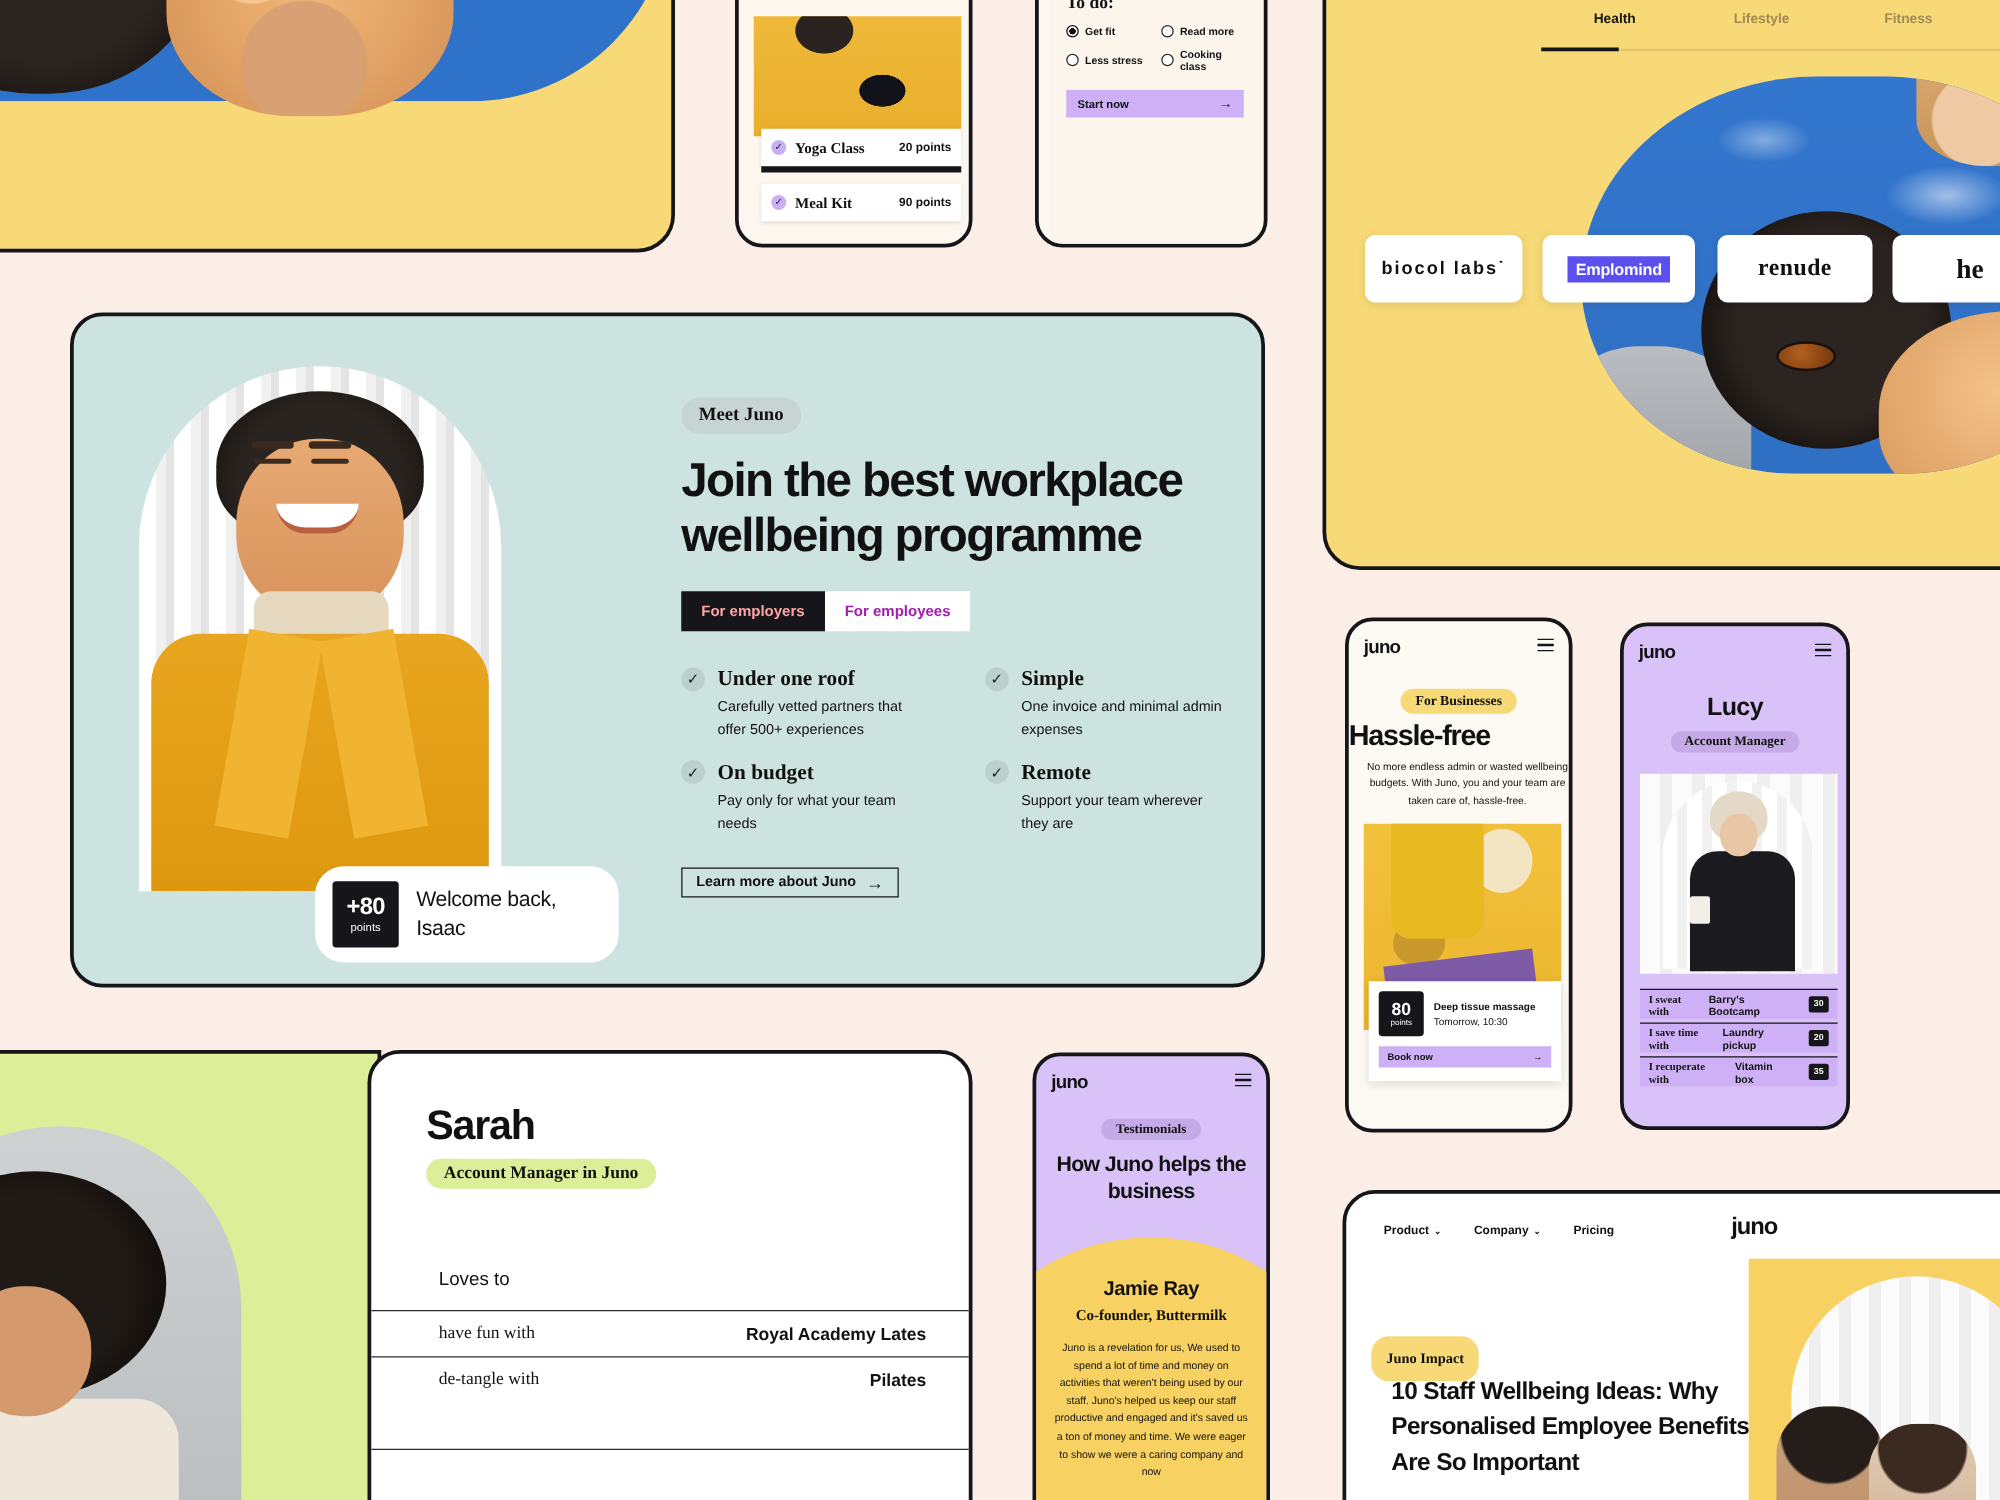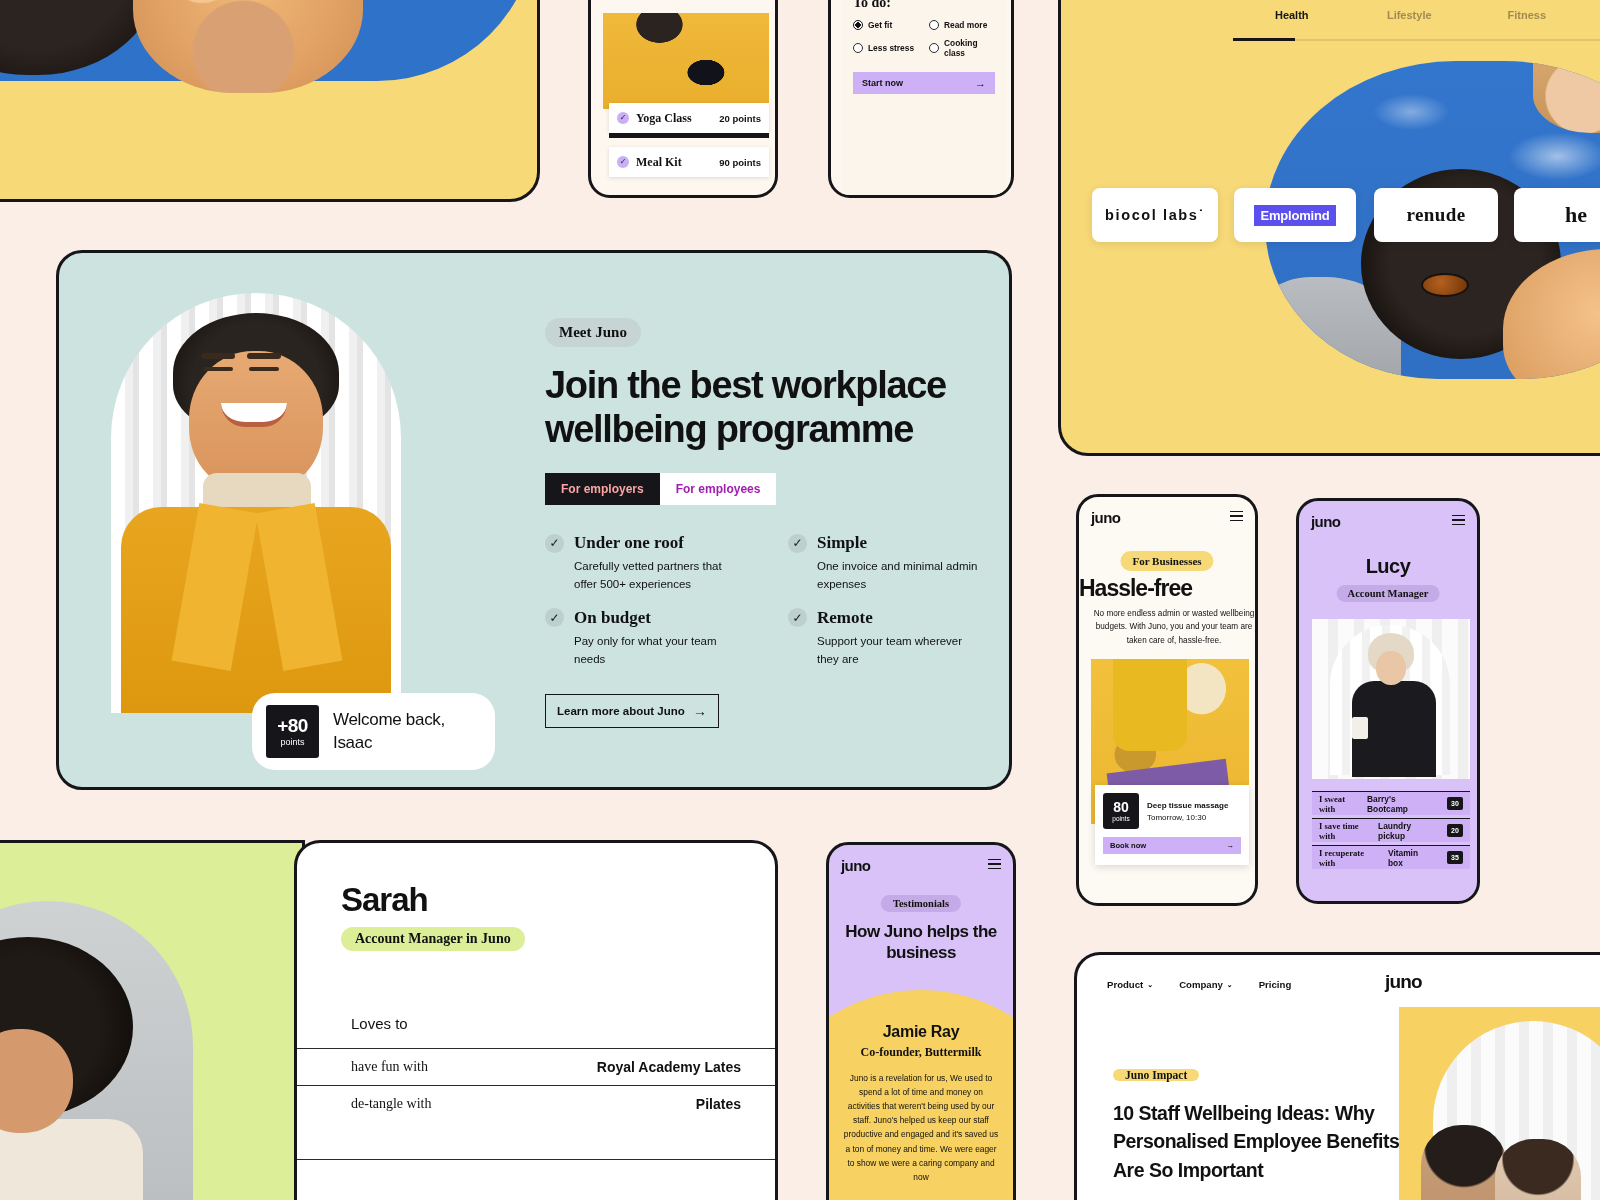--- a/index.html
+++ b/index.html
@@ -193,21 +193,21 @@
   .seg-btn.off { background:#fff; color:#a21caf; }
   #feat-grid { margin-top:28px; display:grid; grid-template-columns: 1fr 1fr; gap:14px 46px; }
   .feat-head { display:flex; align-items:center; gap:10px; }
   .feat-check {
     width:19px; height:19px; border-radius:50%; background:#bcd0ce; flex:none;
     display:flex; align-items:center; justify-content:center; font-size:12px; color:#1b1b1b;
   }
   .feat-title { font-family:"Liberation Serif", serif; font-size:17px; font-weight:700; }
   .feat-desc { margin-top:5px; margin-left:29px; font-size:11.5px; line-height:1.55; max-width:185px; }
   #learn-btn {
-    margin-top:26px; width:174px; height:34px; border:1.6px solid #16161a; background:transparent;
+    margin-top:26px; width:174px; height:24px; border:1.6px solid #16161a; background:transparent;
     display:flex; align-items:center; padding:0 11px; font-size:11.5px; font-weight:600;
   }
   #learn-btn .arr { margin-left:auto; font-size:14px; }
 
   
   #phone-hassle { left:1076px; top:494px; width:182px; height:412px; border-radius:22px; background:#fdfaf4; }
   .ph-top { position:absolute; left:12px; top:12px; right:12px; display:flex; align-items:center; }
   .juno-logo { font-size:15px; font-weight:700; letter-spacing:-.6px; }
   .burger { margin-left:auto; width:13px; }
   .burger i { display:block; height:1.6px; background:#16161a; margin-bottom:3px; }
@@ -320,21 +320,21 @@
   #test-sub { position:absolute; top:200px; left:0; right:0; text-align:center; font-family:"Liberation Serif", serif; font-size:12px; font-weight:700; }
   #test-body { position:absolute; top:226px; left:14px; right:14px; text-align:center; font-size:8.4px; line-height:1.68; }
 
   
   #blog { left:1074px; top:952px; width:560px; height:300px; border-radius:26px; background:#fff; }
   #blog-nav { position:absolute; left:30px; top:24px; display:flex; gap:26px; align-items:center; }
   .blog-nav-item { font-size:9.6px; font-weight:700; display:flex; align-items:center; gap:4px; }
   .chev { font-size:7px; }
   #blog-logo { position:absolute; left:308px; top:16px; font-size:19px; font-weight:700; letter-spacing:-.8px; }
   #blog-pill {
-    position:absolute; left:36px; top:114px; background:#f7d978; border-radius:14px; padding:0 12px;
+    position:absolute; left:20px; top:114px; background:#f7d978; border-radius:14px; padding:12px 12px;
     font-family:"Liberation Serif", serif; font-size:11.5px; font-weight:700;
   }
   #blog-h { position:absolute; left:36px; top:144px; width:310px; font-size:19.5px; font-weight:600; line-height:1.45; letter-spacing:-.5px; }
   #blog-photo {
     position:absolute; left:322px; top:52px; width:240px; height:250px; overflow:hidden; background:#f7d161;
   }
   #blog-arch { position:absolute; left:34px; top:14px; width:200px; height:240px; border-radius:100px 100px 0 0;
       background: repeating-linear-gradient(90deg,#fbfbfb 0 14px,#efefef 14px 24px); }
   #blog-p1 { position:absolute; left:22px; top:118px; width:86px; height:126px; border-radius:40px 40px 0 0;
       background: radial-gradient(circle at 50% 18%, #241d19 0 34%, rgba(0,0,0,0) 36%), linear-gradient(#caa27d,#b98c66); }

